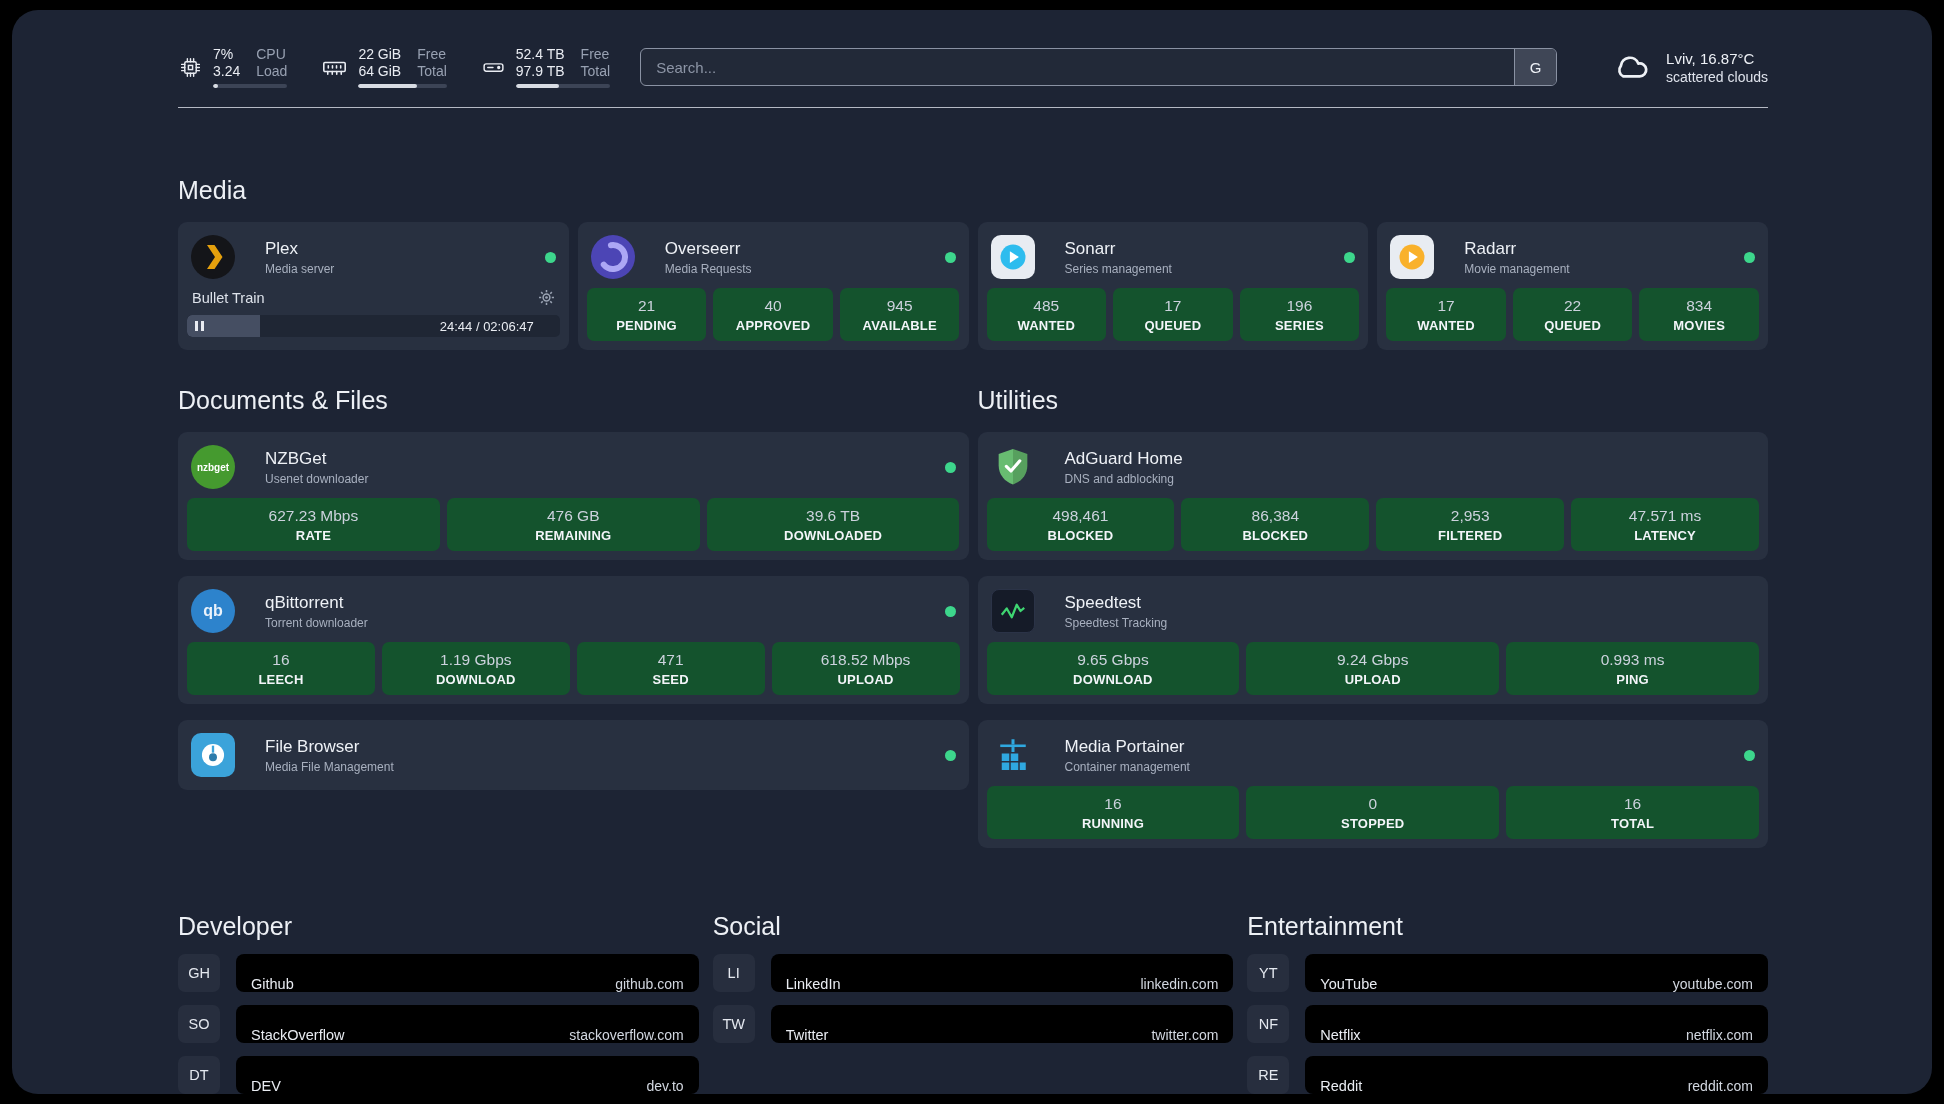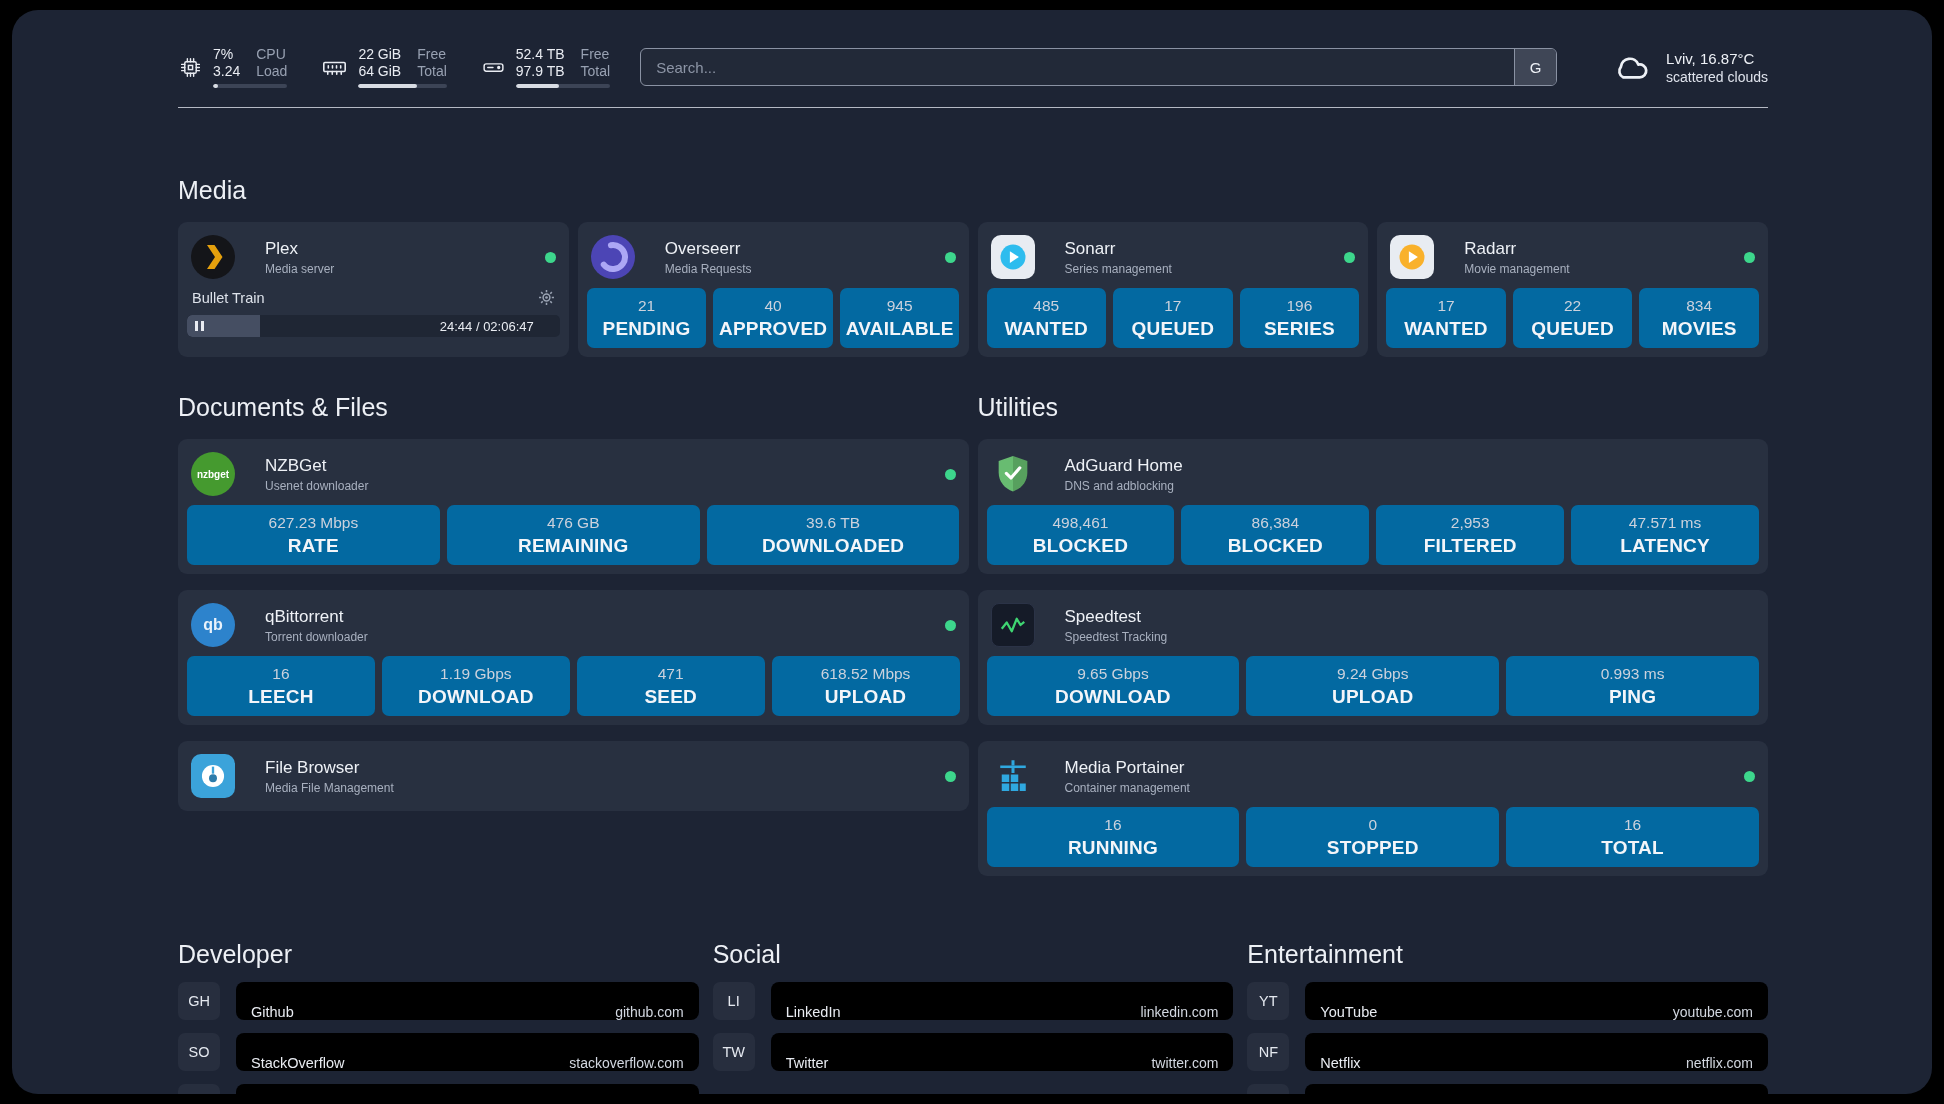--- a/index.html
+++ b/index.html
@@ -21,21 +21,21 @@
   .m-fill { height:100%; border-radius:2px; background:#d8dce3; }
 
   .search { flex:1; display:flex; height:38px; border:1px solid #8a92a3; border-radius:6px;
             overflow:hidden; background:#222938; margin-right:24px; }
   .search input { flex:1; background:transparent; border:none; outline:none; color:#e9ecf2;
                   font-size:15px; padding:0 15px; font-family:inherit; }
   .search input::placeholder { color:#8d95a6; }
   .search-btn { width:42px; background:#3f4656; color:#eef1f6; border:none; border-left:1px solid #8a92a3;
                 font-size:15px; cursor:pointer; font-family:inherit; }
 
-  .weather { display:flex; align-items:flex-end; gap:13px; color:#eef1f6; flex:0 0 auto; cursor:pointer; }
+  .weather { display:flex; align-items:flex-start; gap:13px; color:#eef1f6; flex:0 0 auto; cursor:pointer; }
   .w-text { text-align:left; }
   .w-loc { font-size:15px; line-height:19px; }
   .w-sub { font-size:14px; line-height:18px; color:#dfe3ec; }
 
   .divider { height:1px; background:#c6cad4; opacity:.9; margin-top:13px; }
 
   
   h2.sec { font-size:25px; font-weight:500; color:#edf0f5; }
   .sec-media { margin-top:68px; }
   .media-row { margin-top:17px; display:grid; grid-template-columns:repeat(4,1fr); gap:9px; }
@@ -49,23 +49,23 @@
   .nzb { color:#fff; font-size:10px; font-weight:700; }
   .app-icon.qb { background:#2d83cc; border-radius:50%; }
   .qb-t { color:#eaf2fb; font-size:16px; font-weight:700; }
   .app-icon.fb { background:#3ba3da; border-radius:10px; }
   .app-icon.st { background:#151b28; border:1px solid #2b3347; border-radius:8px; }
   .titles .t { font-size:17px; color:#eef1f6; font-weight:500; }
   .titles .s { font-size:12px; color:#a8b0bf; margin-top:3px; }
   .dot { width:11px; height:11px; border-radius:50%; background:#3dd68c; margin-left:auto; flex:0 0 11px; }
 
   .stats { display:flex; gap:7px; }
-  .stat { flex:1; background:#0369a1; border-radius:7px; text-align:center; padding:9px 2px 8px; }
+  .stat { flex:1; background:#14532d; border-radius:7px; text-align:center; padding:9px 2px 8px; }
   .stat .v { font-size:15.5px; color:#ccd2dd; }
-  .stat .l { font-size:19px; font-weight:700; color:#f3f5f9; margin-top:3px; letter-spacing:.2px; }
+  .stat .l { font-size:13px; font-weight:700; color:#f3f5f9; margin-top:3px; letter-spacing:.2px; }
 
   
   .plex-np { display:flex; justify-content:space-between; align-items:center; padding:1px 5px 0; }
   .np-title { font-size:14.5px; color:#dde2ea; }
   .gear { display:flex; cursor:pointer; }
   .plex-progress { position:relative; height:22px; margin-top:9px; background:#1f2634; border-radius:5px; overflow:hidden; }
   .p-fill { position:absolute; left:0; top:0; bottom:0; background:#454e62; border-radius:5px 0 0 5px; }
   .pause { position:absolute; left:8px; top:50%; transform:translateY(-50%); display:flex; gap:2.5px; cursor:pointer; }
   .pause i { width:3px; height:10px; background:#e9ecf2; display:block; }
   .p-time { position:absolute; right:26px; top:50%; transform:translateY(-50%); font-size:13px; color:#e9ecf2; }

